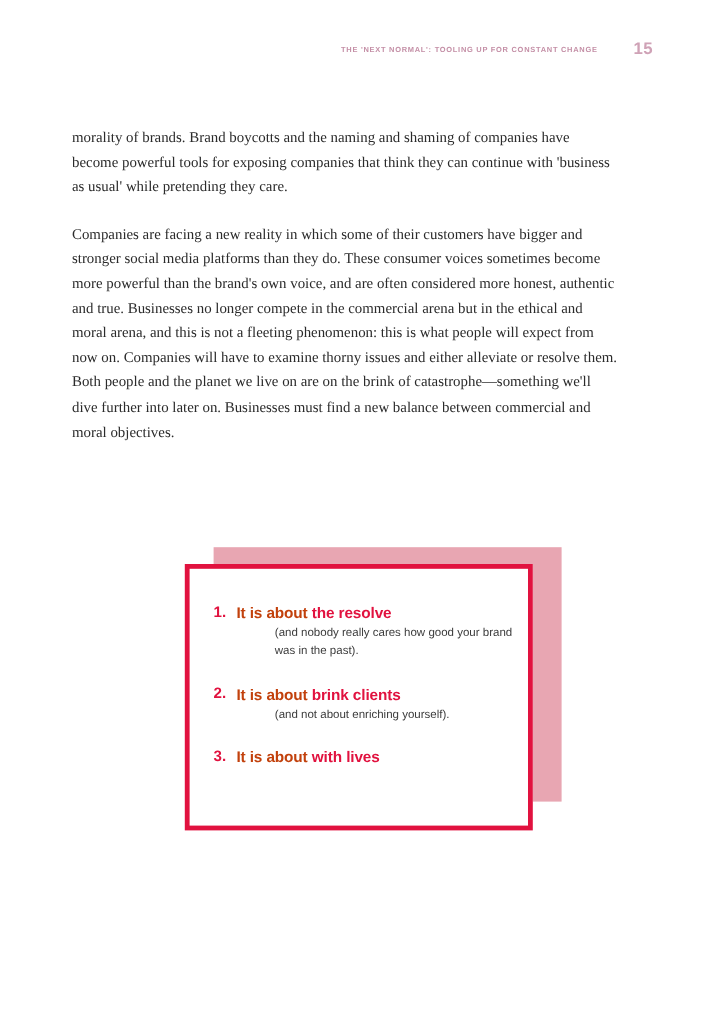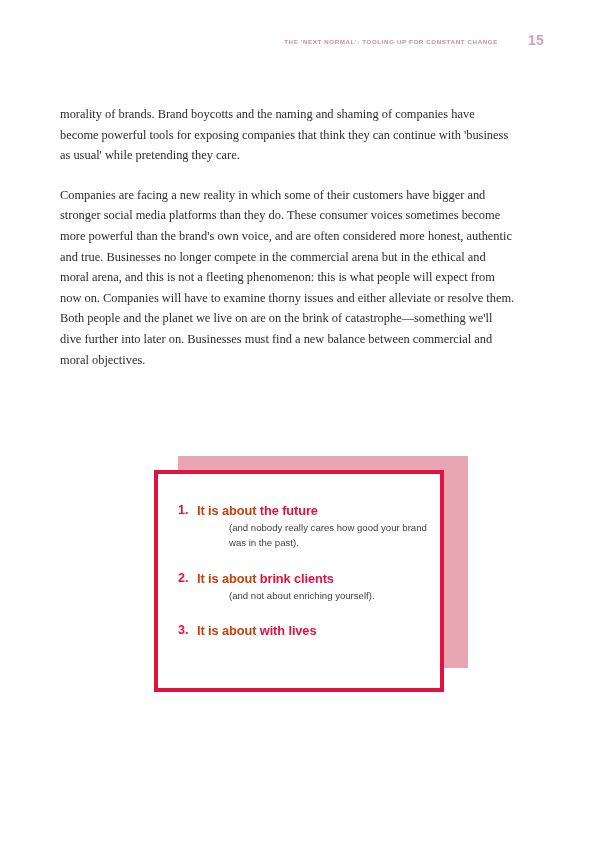--- a/index.html
+++ b/index.html
@@ -147,21 +147,21 @@
 
   <div class="callout">
     <div class="callout-shadow"></div>
     <div class="callout-frame"></div>
 
     <div class="callout-list">
 
       <div class="mantra">
         <div class="mantra-num">1.</div>
         <div class="mantra-body">
-          <div class="mantra-head"><span class="lead">It is about </span><span class="accent">the future</span></div>
+          <div class="mantra-head"><span class="lead">It is about </span><span class="accent">the resolve</span></div>
           <div class="mantra-sub">(and nobody really cares how good your brand was in the past).</div>
         </div>
       </div>
 
       <div class="mantra">
         <div class="mantra-num">2.</div>
         <div class="mantra-body">
           <div class="mantra-head"><span class="lead">It is about </span><span class="accent">brink clients</span></div>
           <div class="mantra-sub">(and not about enriching yourself).</div>
         </div>

